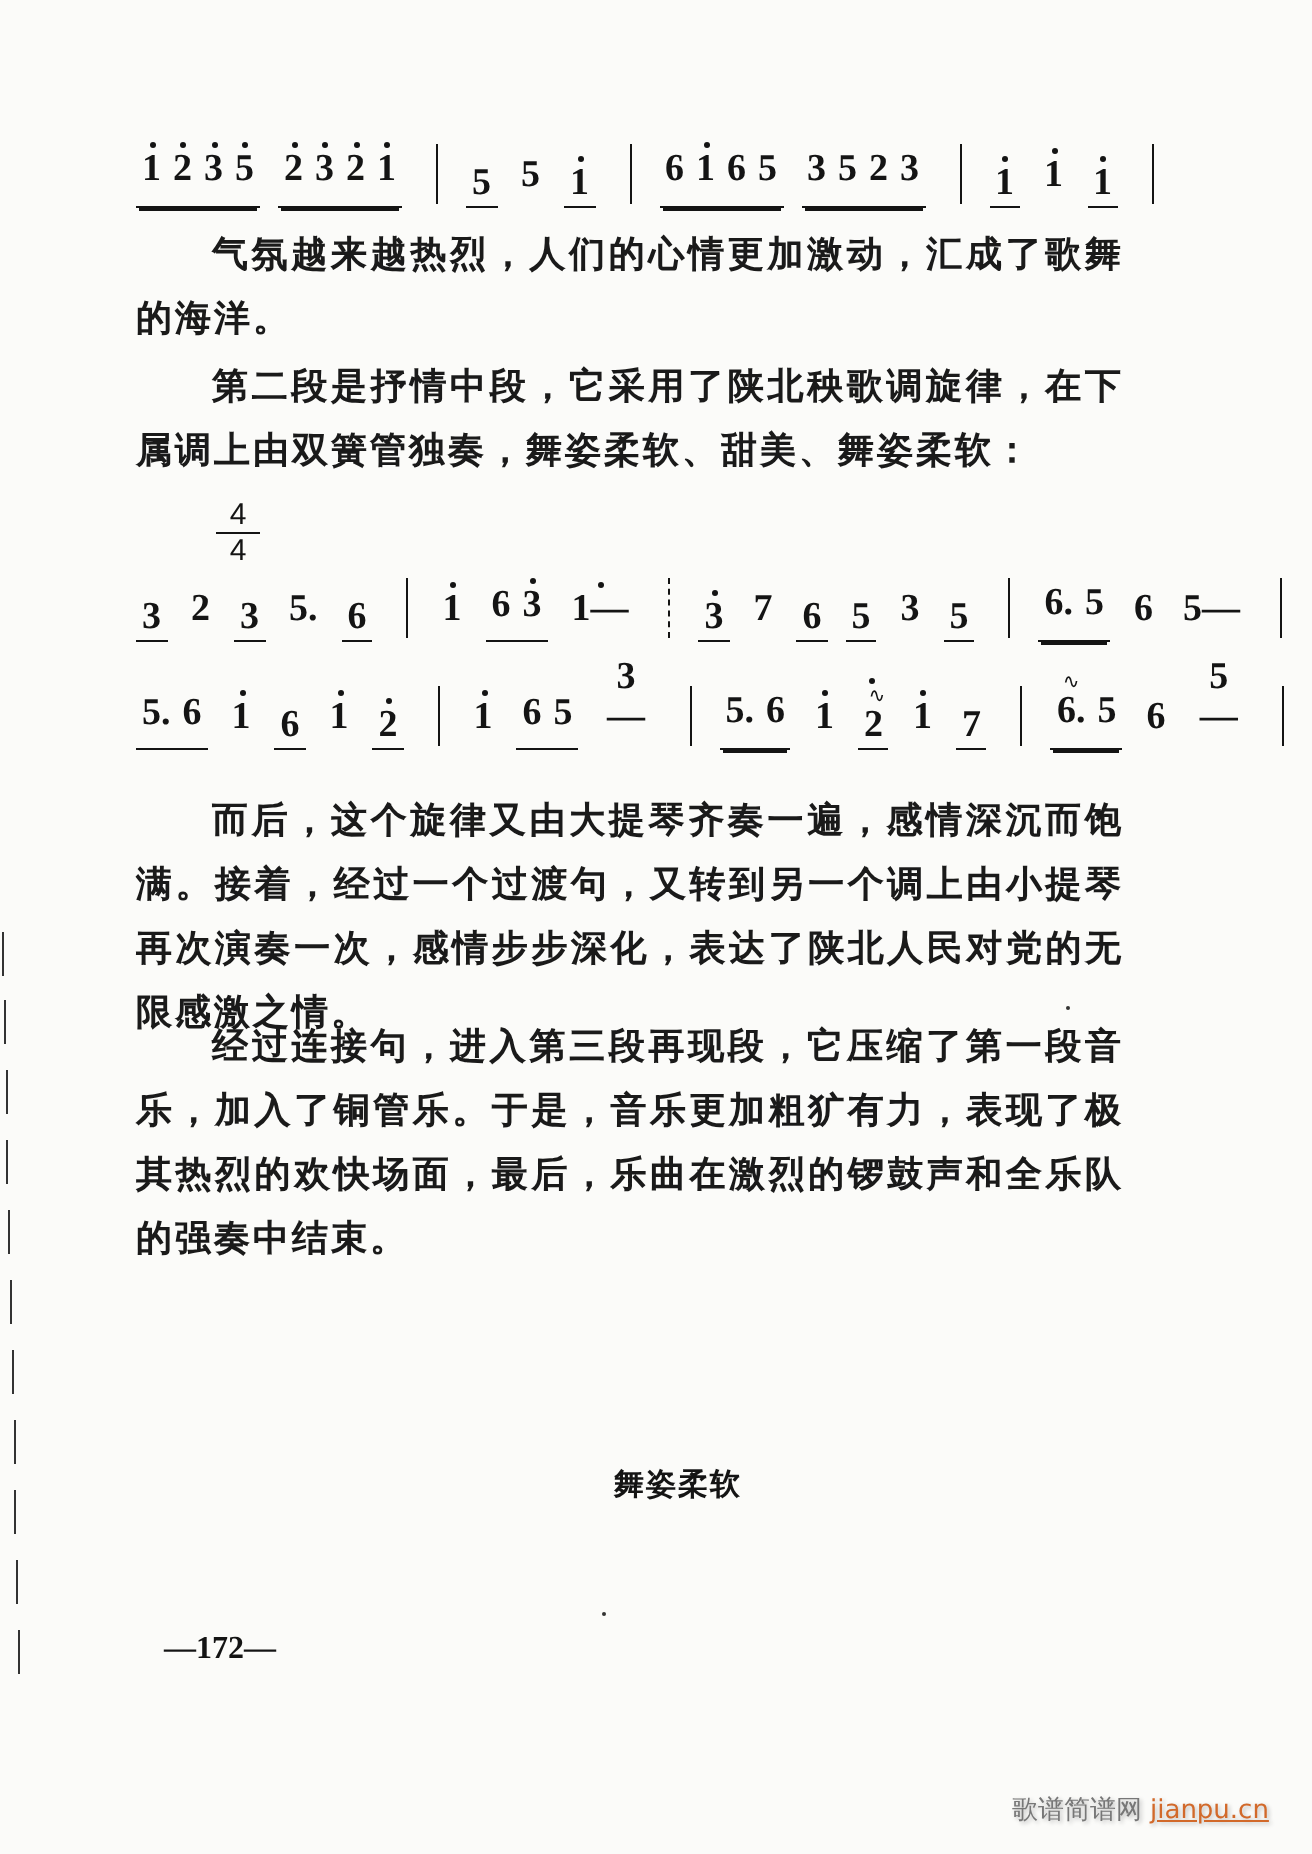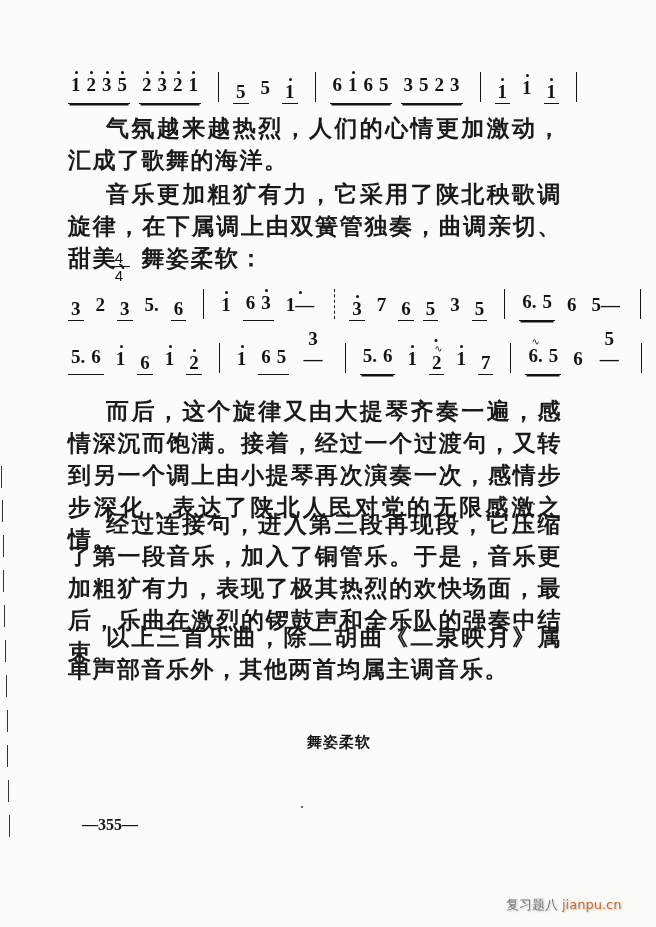--- a/index.html
+++ b/index.html
@@ -43,21 +43,21 @@
   .timesig {
     position: absolute; left: 108px; top: 250px; width: 22px; text-align: center;
     font-family: "Liberation Sans", sans-serif; font-size: 15px; line-height: 15px; color:#141414;
   }
   .timesig .num { border-bottom: 1.2px solid #141414; display:block; padding-bottom:1px; }
   .timesig .den { display:block; padding-top:1px; }
 
   
   .para {
     position: absolute; left: 68px; width: 494px;
-    font-family: "DejaVu Sans", sans-serif; font-size: 23px; line-height: 32px;
+    font-family: "DejaVu Sans", sans-serif; font-size: 18px; line-height: 32px;
     text-indent: 38px; letter-spacing: 1.5px; text-align: justify; font-weight: bold;
     color: #1a1a1a;
   }
   .section-title {
     position: absolute; left: 0; width: 656px; top: 733px; text-align: center;
     font-family: "DejaVu Sans", sans-serif; font-size: 15px; font-weight: bold; letter-spacing: 1px;
     padding-left: 22px; box-sizing: border-box;
   }
   .question {
     position: absolute; left: 88px; top: 787px;
@@ -65,21 +65,21 @@
   }
   .page-number {
     position: absolute; left: 82px; top: 816px;
     font-family: "Liberation Serif", serif; font-size: 16px; font-weight: bold;
   }
   .watermark {
     position: absolute; left: 506px; top: 896px;
     font-family: "DejaVu Sans", sans-serif; font-size: 13px; color: #777;
     text-shadow: 1px 1px 2px #bbb;
   }
-  .watermark .domain { color: #d2692a; margin-left: 4px; }
+  .watermark .domain { color: #d2692a; margin-left: 4px; text-decoration: underline; }
   .margin-marks { position: absolute; left: 0; top: 460px; width: 14px; height: 400px; }
   .margin-marks span {
     position: absolute; width: 0; height: 22px; border-left: 1.5px solid #333;
   }
   .speck { position:absolute; width:2px; height:2px; background:#333; border-radius:50%; }
 </style>
 </head>
 <body>
 
 <div class="page">
@@ -274,30 +274,29 @@
           <span class="note">6</span>
         </span>
         <span class="group">
           <span class="note">5—</span>
         </span>
       </span>
       <span class="bar"></span>
     </div>
 
   <p class="para" style="top:112px;margin:0;">气氛越来越热烈，人们的心情更加激动，汇成了歌舞的海洋。</p>
-  <p class="para" style="top:178px;margin:0;">音乐更加粗犷有力，它采用了陕北秧歌调旋律，在下属调上由双簧管独奏，曲调亲切、甜美、舞姿柔软：</p>
+  <p class="para" style="top:178px;margin:0;">第二段是抒情中段，它采用了陕北秧歌调旋律，在下属调上由双簧管独奏，舞姿柔软、甜美、舞姿柔软：</p>
   <p class="para" style="top:395px;margin:0;">而后，这个旋律又由大提琴齐奏一遍，感情深沉而饱满。接着，经过一个过渡句，又转到另一个调上由小提琴再次演奏一次，感情步步深化，表达了陕北人民对党的无限感激之情。</p>
   <p class="para" style="top:508px;margin:0;">经过连接句，进入第三段再现段，它压缩了第一段音乐，加入了铜管乐。于是，音乐更加粗犷有力，表现了极其热烈的欢快场面，最后，乐曲在激烈的锣鼓声和全乐队的强奏中结束。</p>
-  <p class="para" style="top:621px;margin:0;">以上三首乐曲，除二胡曲《二泉映月》属单声部音乐外，其他两首均属主调音乐。</p>
 
   <div class="section-title">舞姿柔软</div>
-  <div class="page-number">—355—</div>
+  <div class="page-number">—172—</div>
 
   <div class="watermark">
-    <span>复习题八</span><span class="domain">jianpu.cn</span>
+    <span>歌谱简谱网</span><span class="domain">jianpu.cn</span>
   </div>
 
   <div class="margin-marks">
     <span style="left:1px;top:6px;"></span>
     <span style="left:2px;top:40px;"></span>
     <span style="left:3px;top:75px;"></span>
     <span style="left:3px;top:110px;"></span>
     <span style="left:4px;top:145px;"></span>
     <span style="left:5px;top:180px;"></span>
     <span style="left:6px;top:215px;"></span>

